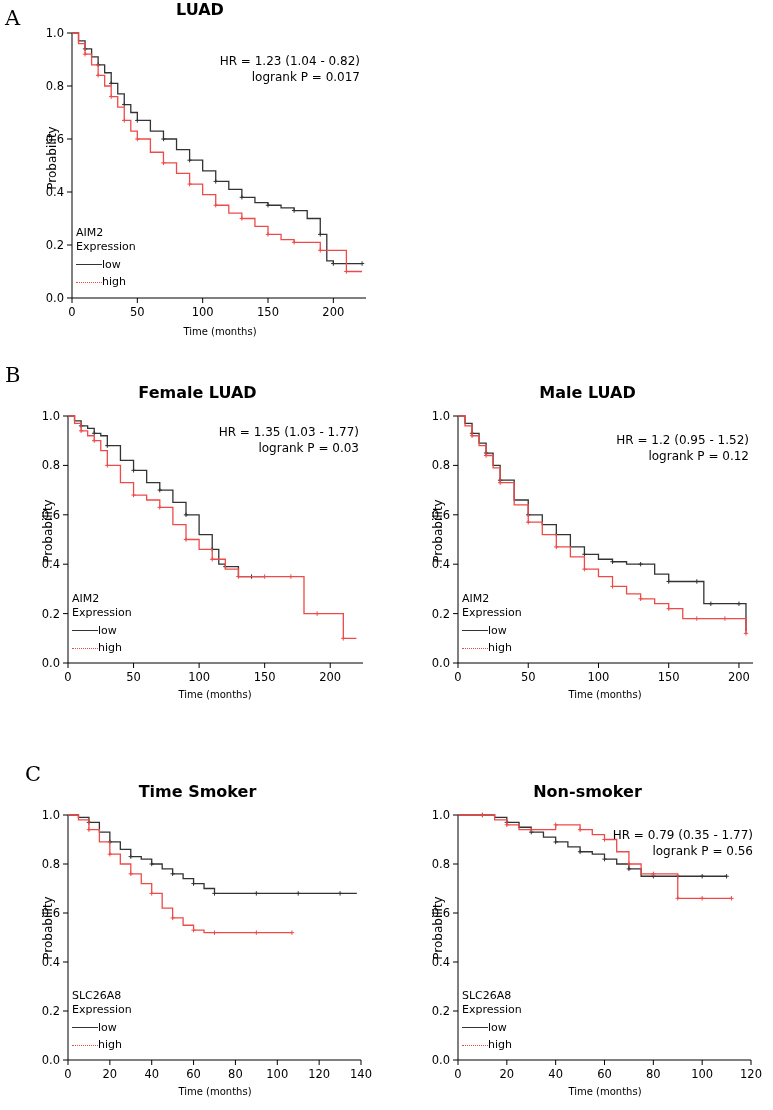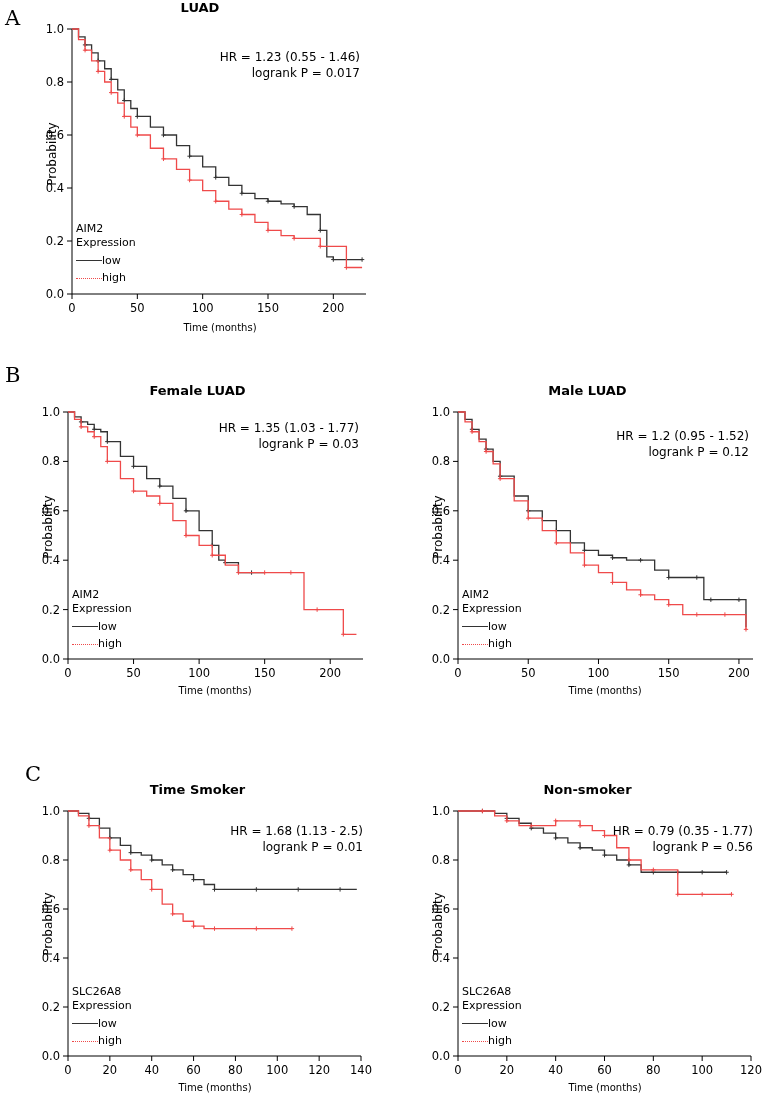--- a/index.html
+++ b/index.html
@@ -19,21 +19,21 @@
     position: absolute;
     font-family: "DejaVu Serif", serif;
     font-size: 21px;
     color: #000;
   }
   .plot-block {
     position: absolute;
   }
   .plot-title {
     text-align: center;
-    font-size: 13px;
+    font-size: 16px;
     font-weight: bold;
     font-family: "DejaVu Sans", sans-serif;
     margin-bottom: 2px;
   }
   .plot-area-wrap {
     position: relative;
   }
   .axis-label-y {
     position: absolute;
     transform: rotate(-90deg);
@@ -171,21 +171,21 @@
         <line x1="245.8" y1="213.4" x2="250.2" y2="213.4" stroke="#ef4a4a" stroke-width="1"></line>
         <line x1="248" y1="211.20000000000002" x2="248" y2="215.6" stroke="#ef4a4a" stroke-width="1"></line>
         <line x1="271.93333333333334" y1="221.35" x2="276.3333333333333" y2="221.35" stroke="#ef4a4a" stroke-width="1"></line>
         <line x1="274.1333333333333" y1="219.15" x2="274.1333333333333" y2="223.54999999999998" stroke="#ef4a4a" stroke-width="1"></line>
         <line x1="298.06666666666666" y1="229.3" x2="302.46666666666664" y2="229.3" stroke="#ef4a4a" stroke-width="1"></line>
         <line x1="300.26666666666665" y1="227.10000000000002" x2="300.26666666666665" y2="231.5" stroke="#ef4a4a" stroke-width="1"></line>
         <line x1="324.2" y1="250.5" x2="328.59999999999997" y2="250.5" stroke="#ef4a4a" stroke-width="1"></line>
         <line x1="326.4" y1="248.3" x2="326.4" y2="252.7" stroke="#ef4a4a" stroke-width="1"></line>
       </svg>
     <div class="stats" style="right:20px; top:32px;">
-      <div>HR = 1.23 (0.55 - 1.46)</div>
+      <div>HR = 1.23 (1.04 - 0.82)</div>
       <div>logrank P = 0.017</div>
     </div>
     <div class="legend" style="left:56px; top:205px;">
       <div class="gene">AIM2</div>
       <div class="expr">Expression</div>
       <div class="legend-row">
         <span class="legend-swatch low-solid"></span>
         <span>low</span>
       </div>
       <div class="legend-row">
@@ -460,24 +460,20 @@
         <line x1="152.64285714285714" y1="112.7" x2="152.64285714285714" y2="117.10000000000001" stroke="#ef4a4a" stroke-width="1"></line>
         <line x1="171.37142857142857" y1="127.15" x2="175.77142857142854" y2="127.15" stroke="#ef4a4a" stroke-width="1"></line>
         <line x1="173.57142857142856" y1="124.95" x2="173.57142857142856" y2="129.35" stroke="#ef4a4a" stroke-width="1"></line>
         <line x1="192.3" y1="129.6" x2="196.7" y2="129.6" stroke="#ef4a4a" stroke-width="1"></line>
         <line x1="194.5" y1="127.39999999999999" x2="194.5" y2="131.79999999999998" stroke="#ef4a4a" stroke-width="1"></line>
         <line x1="234.15714285714287" y1="129.6" x2="238.55714285714285" y2="129.6" stroke="#ef4a4a" stroke-width="1"></line>
         <line x1="236.35714285714286" y1="127.39999999999999" x2="236.35714285714286" y2="131.79999999999998" stroke="#ef4a4a" stroke-width="1"></line>
         <line x1="269.7357142857143" y1="129.6" x2="274.1357142857143" y2="129.6" stroke="#ef4a4a" stroke-width="1"></line>
         <line x1="271.9357142857143" y1="127.39999999999999" x2="271.9357142857143" y2="131.79999999999998" stroke="#ef4a4a" stroke-width="1"></line>
       </svg>
-    <div class="stats" style="right:12px; top:24px;">
-      <div>HR = 1.68 (1.13 - 2.5)</div>
-      <div>logrank P = 0.01</div>
-    </div>
     <div class="legend" style="left:52px; top:186px;">
       <div class="gene">SLC26A8</div>
       <div class="expr">Expression</div>
       <div class="legend-row">
         <span class="legend-swatch low-solid"></span>
         <span>low</span>
       </div>
       <div class="legend-row">
         <span class="legend-swatch high"></span>
         <span>high</span>

